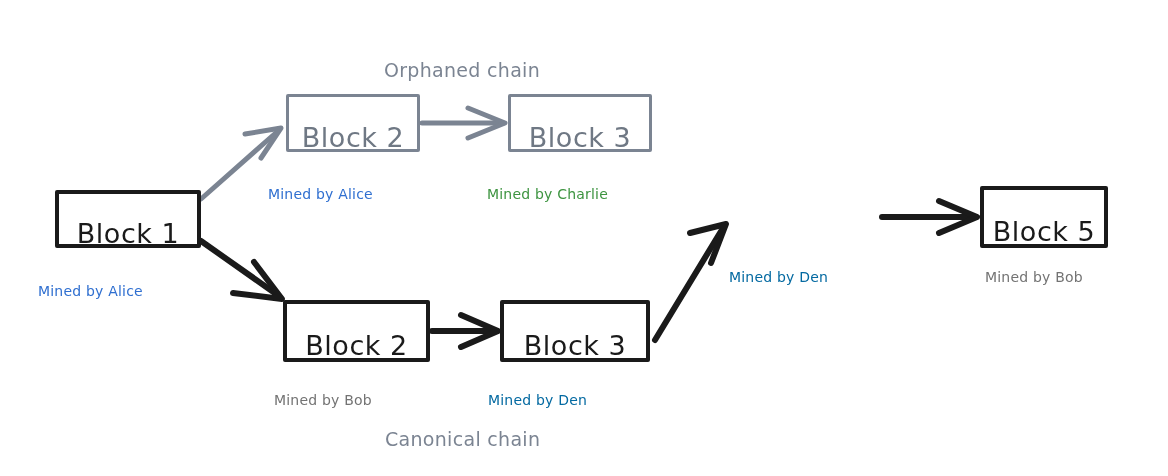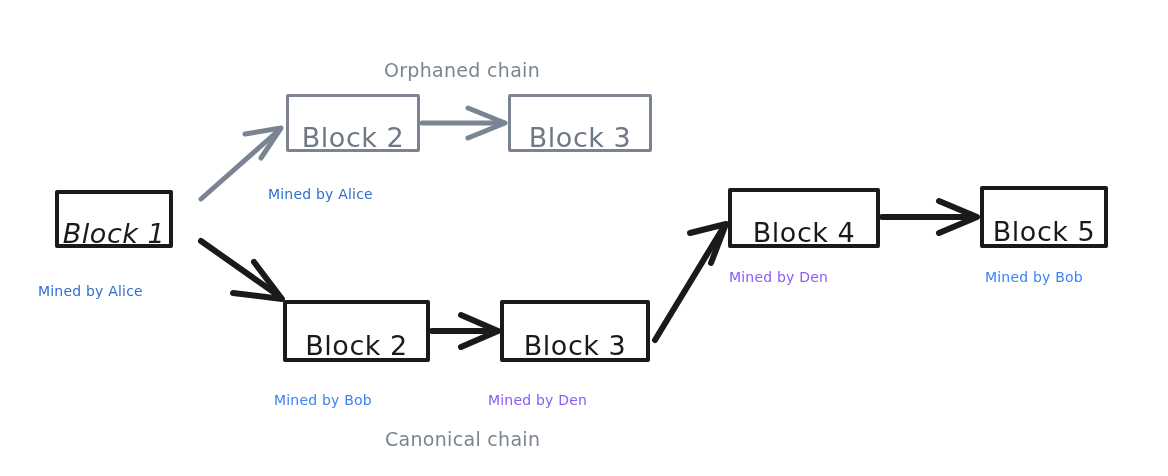--- a/index.html
+++ b/index.html
@@ -58,22 +58,22 @@
   }
   .caption {
     position: absolute;
     font-size: 19px;
     color: #7b8492;
     white-space: nowrap;
     letter-spacing: 0.3px;
   }
   .m-alice   { color: #2f6fd0; }
   .m-charlie { color: #3d9440; }
-  .m-bob     { color: #3b82f6; }
-  .m-den     { color: #8b5cf6; }
+  .m-bob     { color: #737373; }
+  .m-den     { color: #0369a1; }
 </style>
 </head>
 <body>
 
 <div id="canvas">
 
   <svg id="wires" viewBox="0 0 1168 476" width="1168" height="476" aria-hidden="true">
 
     <g>
       <path d="M 201 199 L 278 131" stroke="#7b8492" stroke-width="5" fill="none" stroke-linecap="round"></path>
@@ -101,47 +101,45 @@
     </g>
 
     <g>
       <path d="M 882 217 L 975 217" stroke="#1a1a1a" stroke-width="6" fill="none" stroke-linecap="round"></path>
       <path d="M 939 201 L 977 217 L 939 233" stroke="#1a1a1a" stroke-width="6" fill="none" stroke-linecap="round" stroke-linejoin="round"></path>
     </g>
   </svg>
 
   <div class="caption" style="left:384px; top:59px;">Orphaned chain</div>
 
-  <div class="block block-canonical" style="left:55px; top:190px; width:118px; height:58px;font-style:italic;">
+  <div class="block block-canonical" style="left:55px; top:190px; width:146px; height:58px;">
     <span class="block-label">Block 1</span>
   </div>
   <div class="miner m-alice" style="left:38px; top:283px;">Mined by Alice</div>
 
   <div class="block block-orphan" style="left:286px; top:94px; width:134px; height:58px;">
     <span class="block-label">Block 2</span>
   </div>
   <div class="miner m-alice" style="left:268px; top:186px;">Mined by Alice</div>
 
   <div class="block block-orphan" style="left:508px; top:94px; width:144px; height:58px;">
     <span class="block-label">Block 3</span>
   </div>
+  <div class="miner m-charlie" style="left:487px; top:186px;">Mined by Charlie</div>
 
   <div class="block block-canonical" style="left:283px; top:300px; width:147px; height:62px;">
     <span class="block-label">Block 2</span>
   </div>
   <div class="miner m-bob" style="left:274px; top:392px;">Mined by Bob</div>
 
   <div class="block block-canonical" style="left:500px; top:300px; width:150px; height:62px;">
     <span class="block-label">Block 3</span>
   </div>
   <div class="miner m-den" style="left:488px; top:392px;">Mined by Den</div>
 
-  <div class="block block-canonical" style="left:728px; top:188px; width:152px; height:60px;">
-    <span class="block-label">Block 4</span>
-  </div>
   <div class="miner m-den" style="left:729px; top:269px;">Mined by Den</div>
 
   <div class="block block-canonical" style="left:980px; top:186px; width:128px; height:62px;">
     <span class="block-label">Block 5</span>
   </div>
   <div class="miner m-bob" style="left:985px; top:269px;">Mined by Bob</div>
 
   <div class="caption" style="left:385px; top:428px;">Canonical chain</div>
 
 </div>

